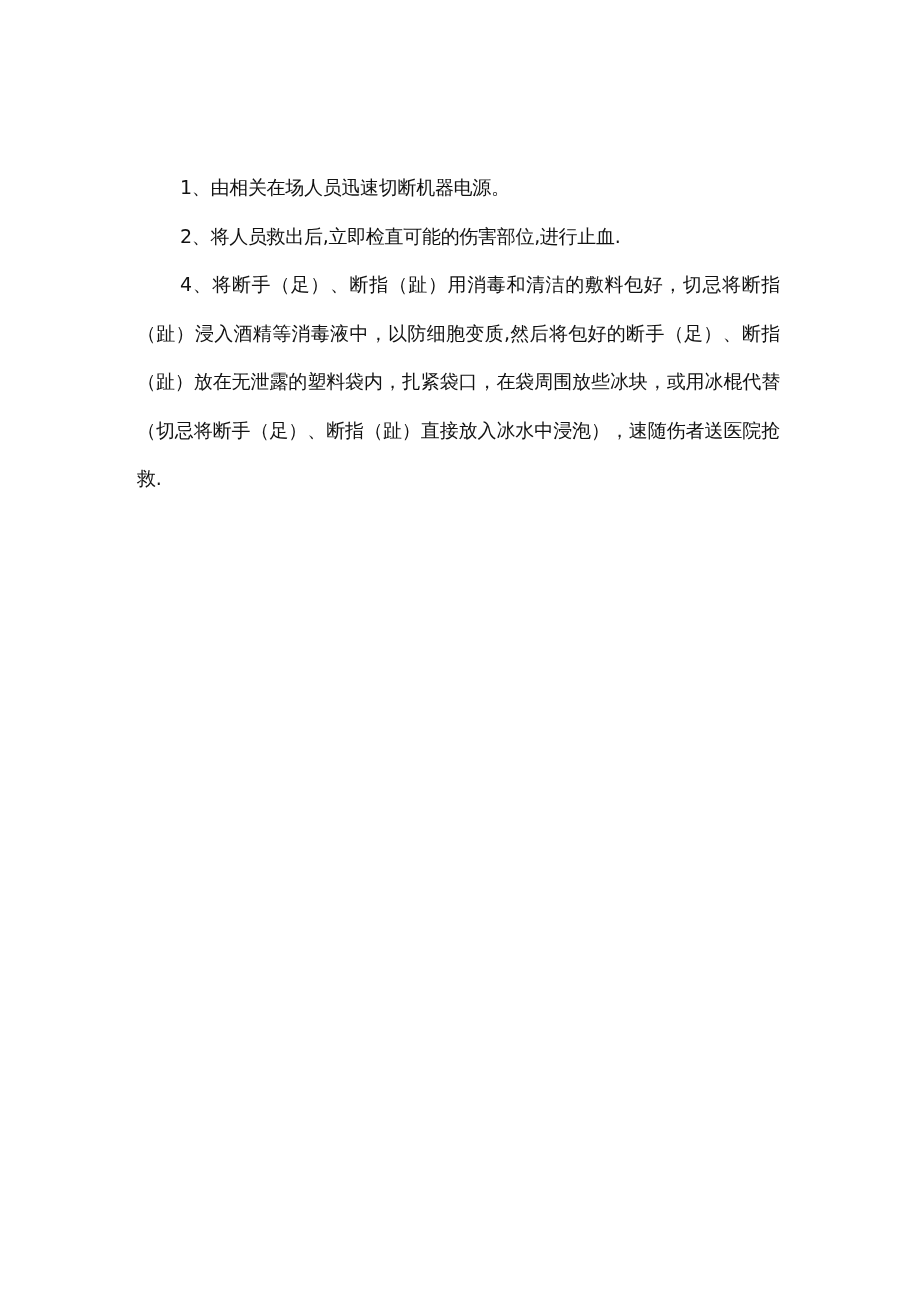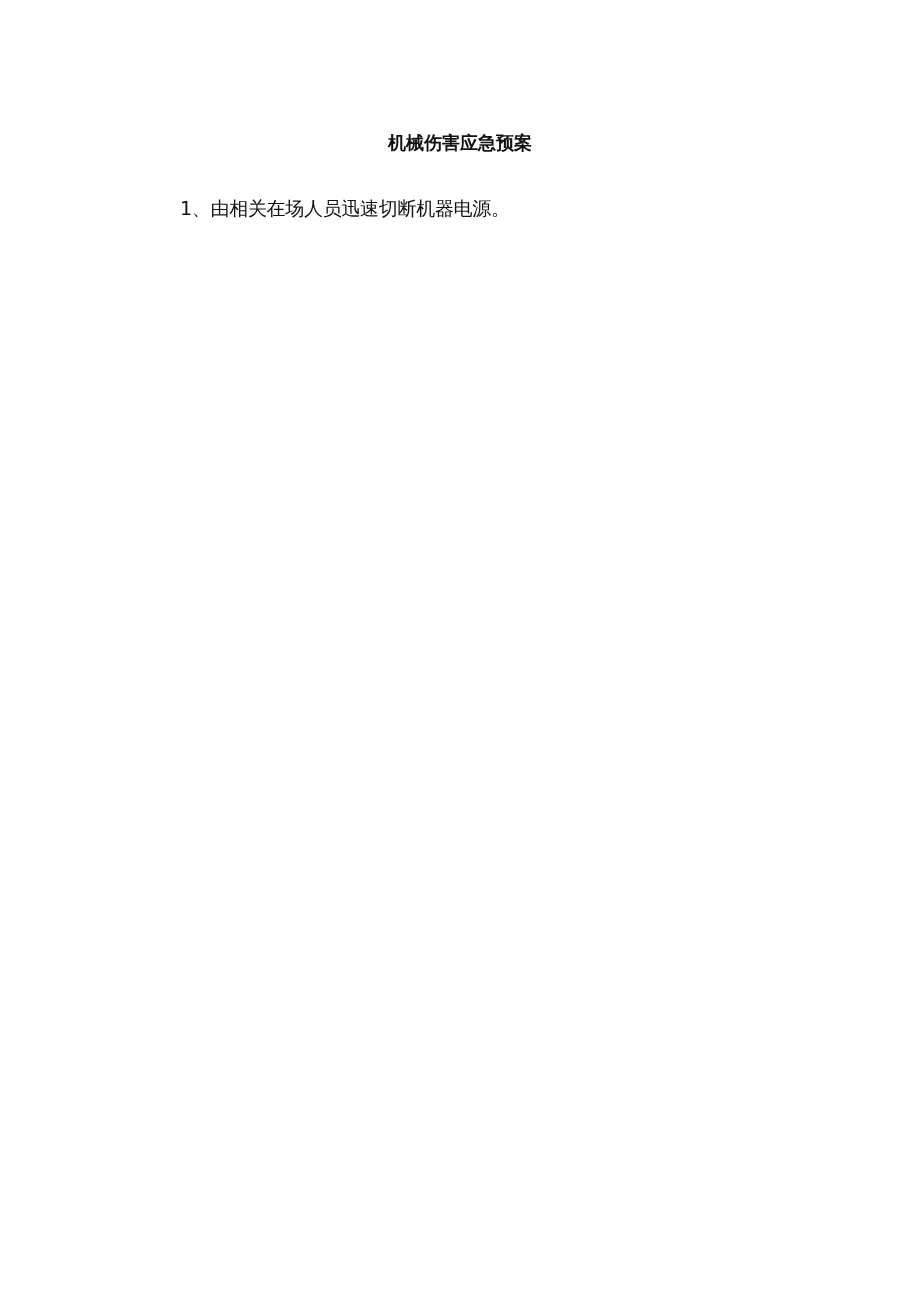--- a/index.html
+++ b/index.html
@@ -30,33 +30,34 @@
     width: 920px;
     text-align: center;
     font-size: 18px;
     font-weight: bold;
     line-height: 26px;
     letter-spacing: 0px;
   }
   .body-text {
     position: absolute;
     left: 137px;
-    top: 184px;
+    top: 163px;
     width: 643px;
     font-size: 19px;
     line-height: 48.5px;
     text-align: justify;
     letter-spacing: -0.3px;
   }
   .para {
     margin: 0;
     text-indent: 43px;
   }
 </style>
 </head>
 <body>
 
 <div class="page">
-  <div class="title">机械伤害应急预案</div>
   <div class="body-text">
     <p class="para">1、由相关在场人员迅速切断机器电源。</p>
+    <p class="para">2、将人员救出后,立即检直可能的伤害部位,进行止血.</p>
+    <p class="para">4、将断手（足）、断指（趾）用消毒和清洁的敷料包好，切忌将断指（趾）浸入酒精等消毒液中，以防细胞变质,然后将包好的断手（足）、断指（趾）放在无泄露的塑料袋内，扎紧袋口，在袋周围放些冰块，或用冰棍代替（切忌将断手（足）、断指（趾）直接放入冰水中浸泡），速随伤者送医院抢救.</p>
   </div>
 </div>
 
 </body></html>

